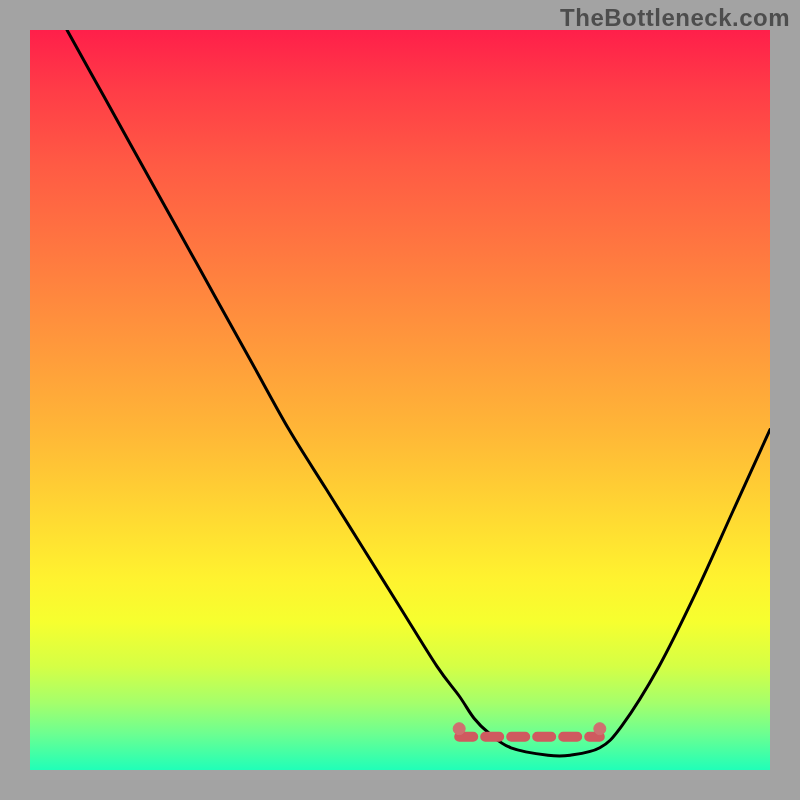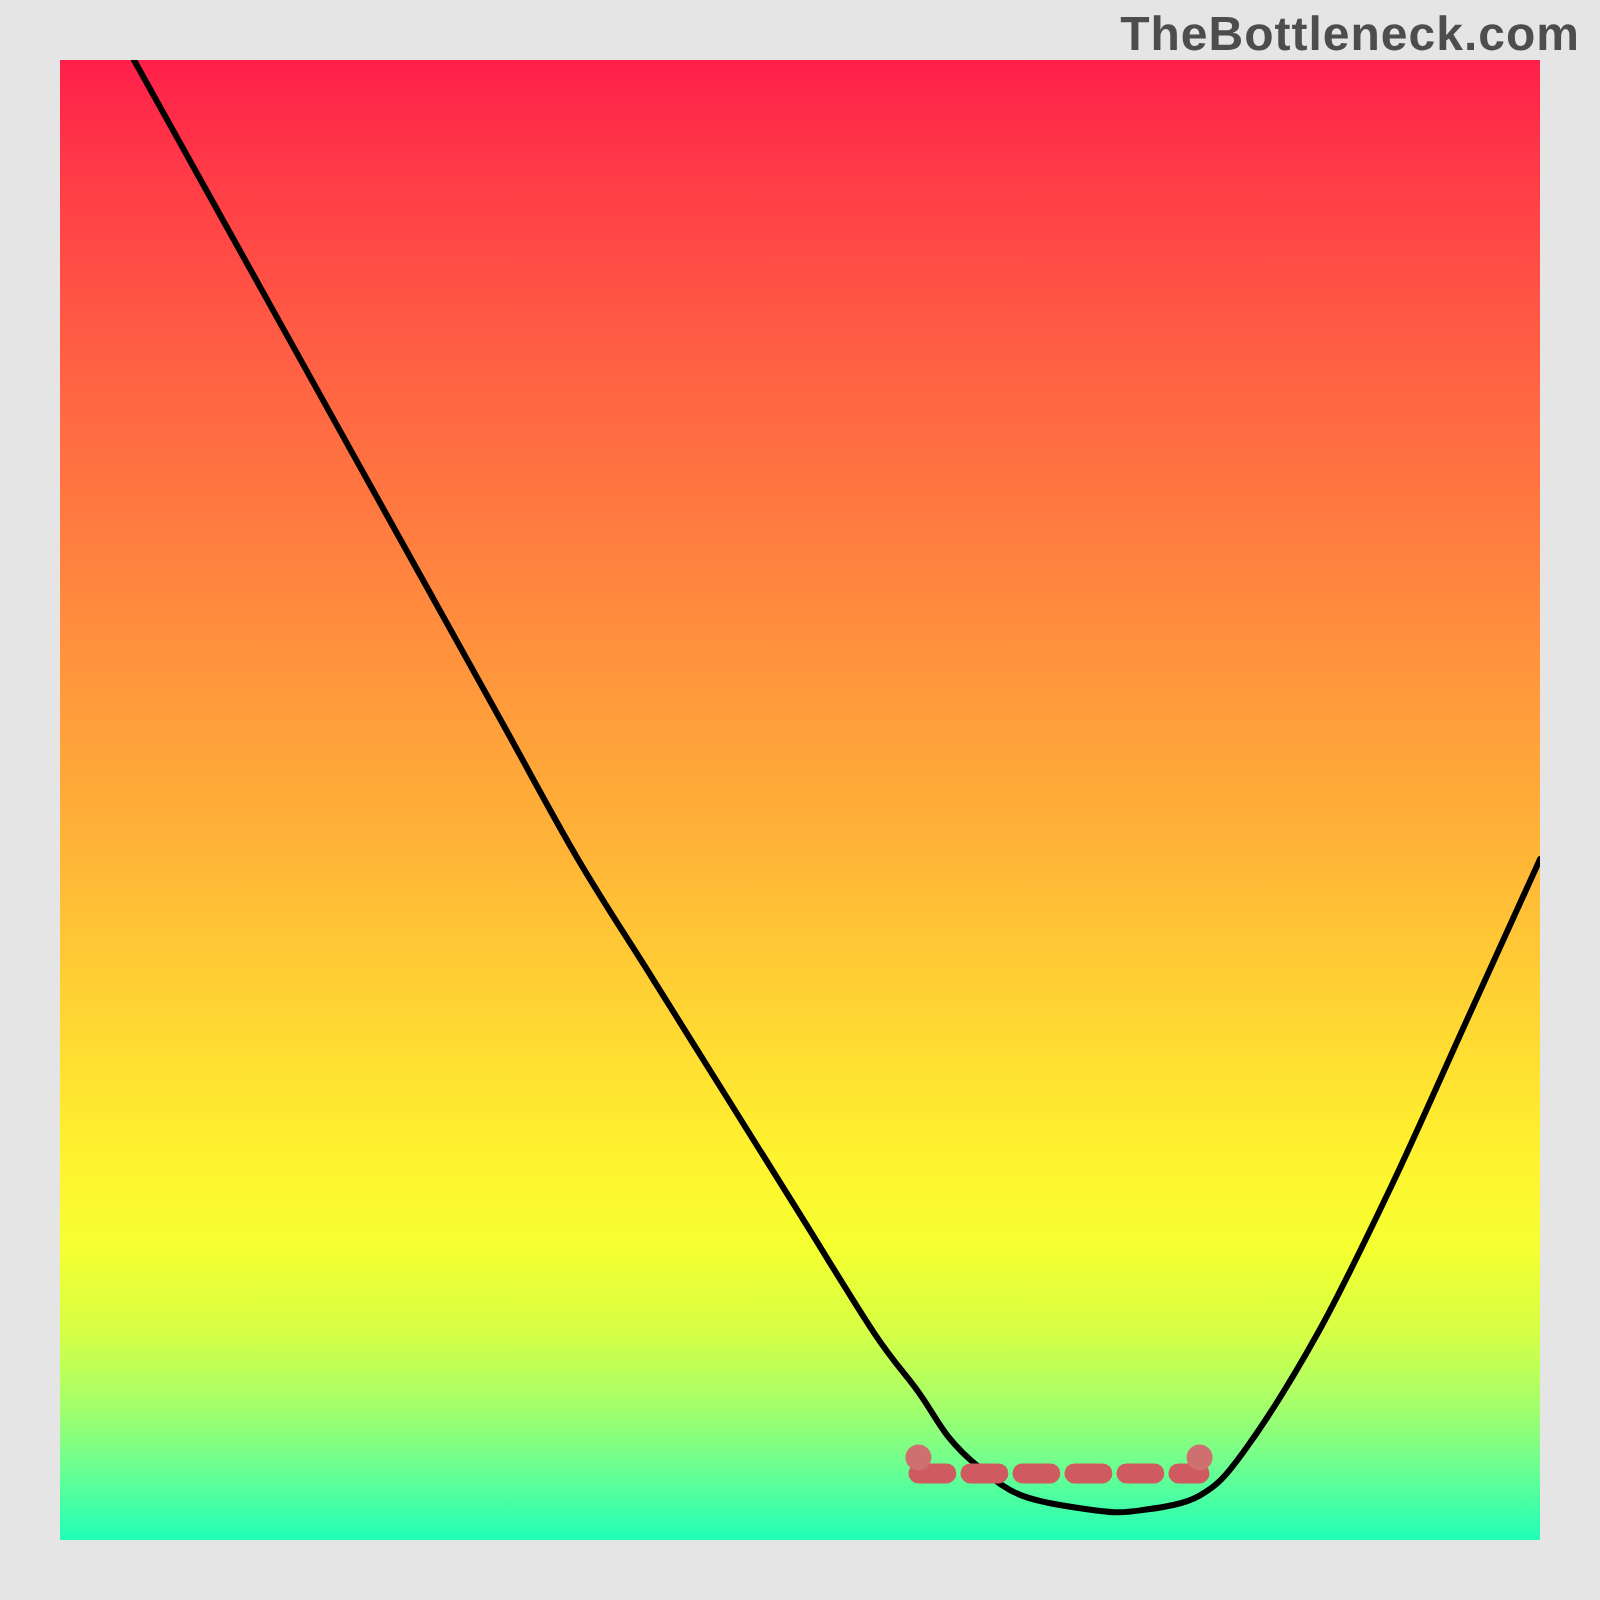--- a/index.html
+++ b/index.html
@@ -8,21 +8,21 @@
     width: 800px;
     height: 800px;
     background: #000;
     overflow: hidden;
     font-family: Arial, Helvetica, sans-serif;
   }
   .frame {
     position: relative;
     width: 800px;
     height: 800px;
-    background: #e5e5e5;
+    background: #a3a3a3;
   }
   .watermark {
     position: absolute;
     top: 4px;
     right: 10px;
     color: #4d4d4d;
     font-size: 24px;
     font-weight: 600;
     letter-spacing: 0.5px;
     z-index: 10;

